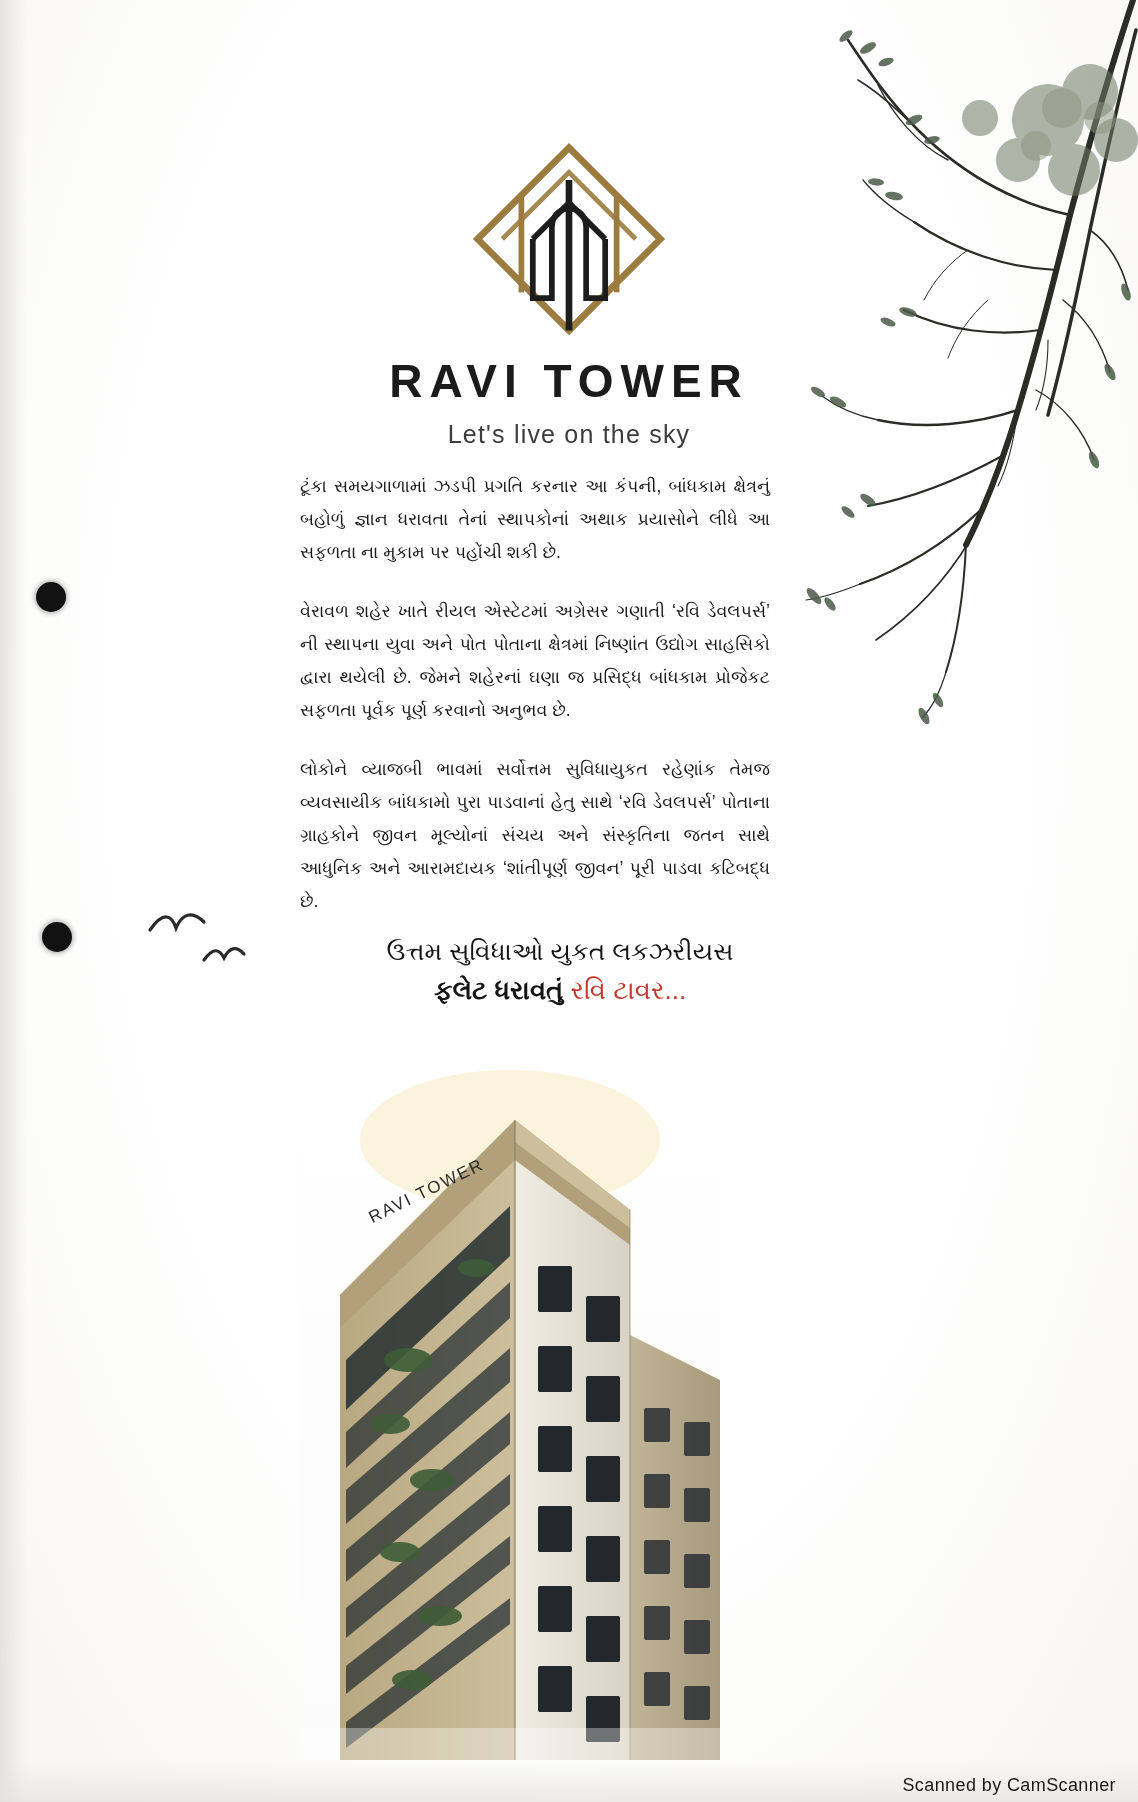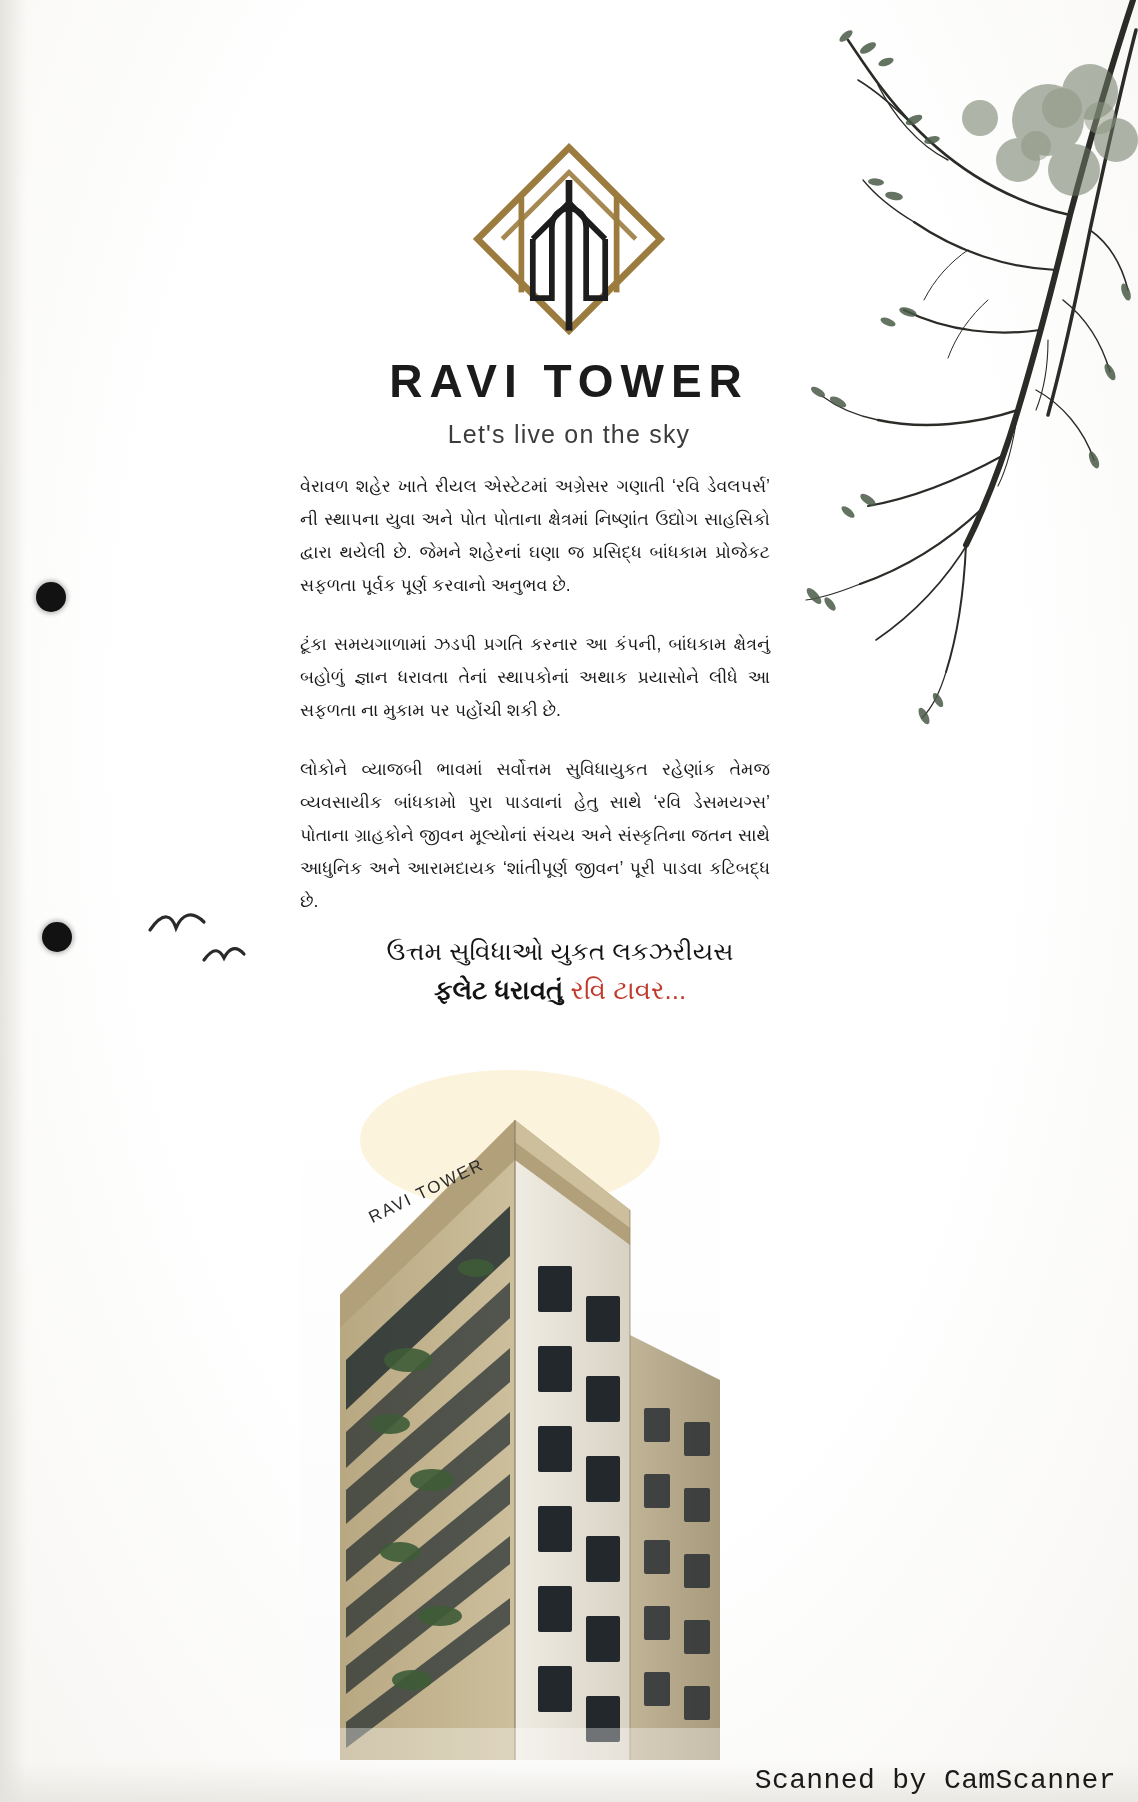--- a/index.html
+++ b/index.html
@@ -150,22 +150,22 @@
     top: 1060px;
     width: 420px;
     height: 700px;
   }
 
   
   #scanned-by {
     position: absolute;
     right: 22px;
     bottom: 6px;
-    font-family: Liberation Mono, monospace;
-    font-size: 28px;
+    font-family: Liberation Sans, sans-serif;
+    font-size: 18px;
     color: #1a1a1a;
     letter-spacing: 0.4px;
   }
 </style>
 </head>
 <body>
 
 <div id="page">
 
   <div id="paper-texture"></div>
@@ -257,23 +257,23 @@
       <path d="M160 60 L160 160" stroke="#9c7b3f" stroke-width="6" fill="none"></path>
 
       <path d="M72 104 L110 66 L148 104" fill="none" stroke="#1d1d1d" stroke-width="6"></path>
       <path d="M40 104 L110 34 L180 104" fill="none" stroke="#9c7b3f" stroke-width="5" opacity="0.9"></path>
     </svg>
     <div id="brand-name">RAVI TOWER</div>
     <div id="brand-tagline">Let's live on the sky</div>
   </div>
 
   <div id="body-copy">
+    <p class="para">ટૂંકા સમયગાળામાં ઝડપી પ્રગતિ કરનાર આ કંપની, બાંધકામ ક્ષેત્રનું બહોળું જ્ઞાન ધરાવતા તેનાં સ્થાપકોનાં અથાક પ્રયાસોને લીધે આ સફળતા ના મુકામ પર પહોંચી શકી છે.</p>
     <p class="para">વેરાવળ શહેર ખાતે રીયલ એસ્ટેટમાં અગ્રેસર ગણાતી ‘રવિ ડેવલપર્સ’ ની સ્થાપના યુવા અને પોત પોતાના ક્ષેત્રમાં નિષ્ણાંત ઉદ્યોગ સાહસિકો દ્વારા થયેલી છે. જેમને શહેરનાં ઘણા જ પ્રસિદ્ધ બાંધકામ પ્રોજેકટ સફળતા પૂર્વક પૂર્ણ કરવાનો અનુભવ છે.</p>
-    <p class="para">ટૂંકા સમયગાળામાં ઝડપી પ્રગતિ કરનાર આ કંપની, બાંધકામ ક્ષેત્રનું બહોળું જ્ઞાન ધરાવતા તેનાં સ્થાપકોનાં અથાક પ્રયાસોને લીધે આ સફળતા ના મુકામ પર પહોંચી શકી છે.</p>
-    <p class="para">લોકોને વ્યાજબી ભાવમાં સર્વોત્તમ સુવિધાયુકત રહેણાંક તેમજ વ્યવસાયીક બાંધકામો પુરા પાડવાનાં હેતુ સાથે ‘રવિ ડેસમયગ્સ’ પોતાના ગ્રાહકોને જીવન મૂલ્યોનાં સંચય અને સંસ્કૃતિના જતન સાથે આધુનિક અને આરામદાયક ‘શાંતીપૂર્ણ જીવન’ પૂરી પાડવા કટિબદ્ધ છે.</p>
+    <p class="para">લોકોને વ્યાજબી ભાવમાં સર્વોત્તમ સુવિધાયુકત રહેણાંક તેમજ વ્યવસાયીક બાંધકામો પુરા પાડવાનાં હેતુ સાથે ‘રવિ ડેવલપર્સ’ પોતાના ગ્રાહકોને જીવન મૂલ્યોનાં સંચય અને સંસ્કૃતિના જતન સાથે આધુનિક અને આરામદાયક ‘શાંતીપૂર્ણ જીવન’ પૂરી પાડવા કટિબદ્ધ છે.</p>
   </div>
 
   <svg id="birds" viewBox="0 0 160 90" xmlns="http://www.w3.org/2000/svg">
     <g fill="none" stroke="#2a2a2a" stroke-width="3.2" stroke-linecap="round">
       <path d="M20 30 C 34 10, 42 16, 46 28 C 52 14, 62 10, 74 22"></path>
       <path d="M74 60 C 84 46, 90 50, 94 58 C 99 48, 106 45, 114 54"></path>
     </g>
   </svg>
 
   <div id="headline-block">

